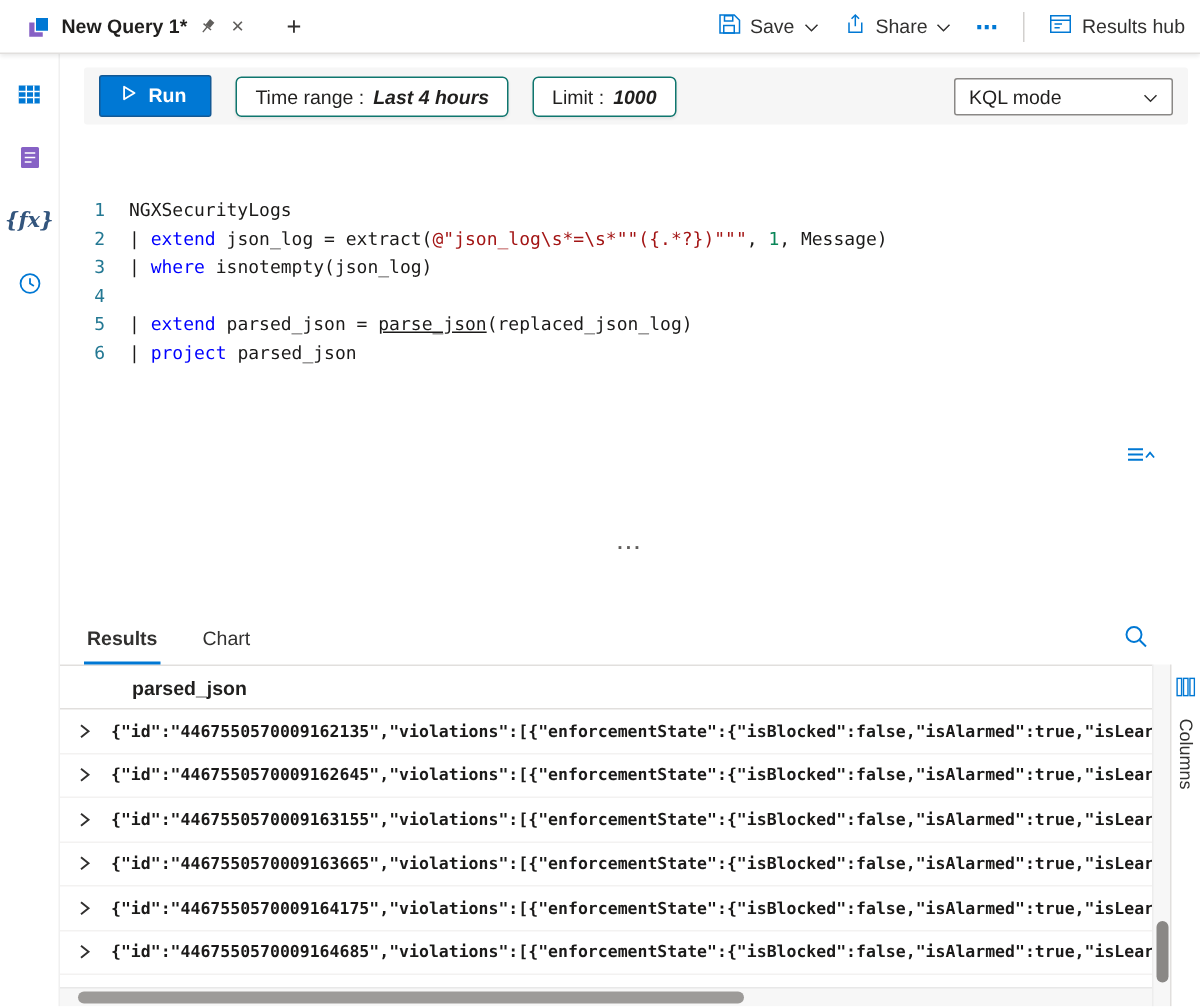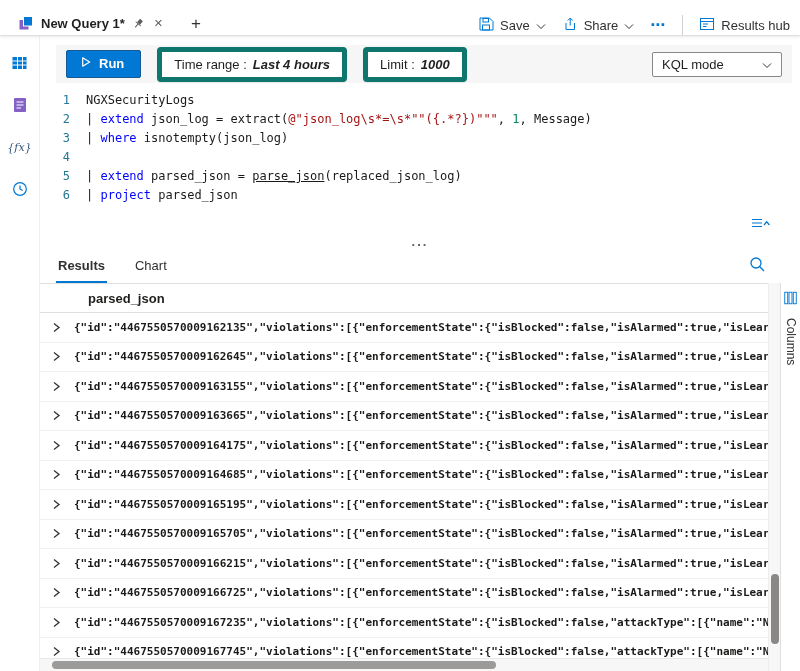--- a/index.html
+++ b/index.html
@@ -1,46 +1,46 @@
 <!DOCTYPE html>
 <html><head>
 <meta charset="utf-8">
 <style>
   * { margin:0; padding:0; box-sizing:border-box; }
   html,body { background:#fff; }
   .app { width:800px; height:671px; font-family:"Liberation Sans","DejaVu Sans",sans-serif; color:#201f1e; background:#fff; overflow:hidden; display:flex; flex-direction:column; }
 
   
-  .topbar { height:36px; flex:0 0 36px; display:flex; align-items:flex-end; justify-content:space-between; padding:0 10px 0 12px; background:#fff; border-bottom:1px solid #e1dfdd; box-shadow:0 1px 3px rgba(0,0,0,.09); position:relative; z-index:3; }
+  .topbar { height:36px; flex:0 0 36px; display:flex; align-items:center; justify-content:space-between; padding:0 10px 0 12px; background:#fff; border-bottom:1px solid #e1dfdd; box-shadow:0 1px 3px rgba(0,0,0,.09); position:relative; z-index:3; }
   .tabs { display:flex; align-items:center; gap:14px; }
   .tab { display:flex; align-items:center; gap:7px; padding:4px 6px; cursor:pointer; }
   .tab-title { font-size:13px; font-weight:700; color:#201f1e; }
   .tab .icon16 { display:flex; }
   .tab-pin, .tab-close { color:#605e5c; display:flex; align-items:center; }
   .tab-close { font-size:11px; padding:0 2px; }
   .new-tab { background:none; border:none; font-size:17px; color:#323130; cursor:pointer; line-height:1; padding:2px 6px; }
   .top-actions { display:flex; align-items:center; gap:16px; font-size:13px; color:#323130; }
   .action { display:flex; align-items:center; gap:6px; cursor:pointer; background:none; border:none; font-size:13px; color:#323130; font-family:inherit; }
   .more-dots { color:#0078d4; font-size:15px; font-weight:700; letter-spacing:1px; cursor:pointer; }
   .vdivider { width:1px; height:20px; background:#d2d0ce; }
 
   
   .body-row { flex:1; display:flex; min-height:0; }
   .leftrail { width:40px; flex:0 0 40px; display:flex; flex-direction:column; align-items:center; padding-top:14px; gap:16px; background:#fff; border-right:1px solid #f0f0f0; }
   .rail-btn { width:28px; height:26px; display:flex; align-items:center; justify-content:center; cursor:pointer; background:none; border:none; }
-  .fx-text { font-size:11px; font-weight:400; color:#33557d; font-family:"DejaVu Serif",serif; font-style:italic; }
-
-  .main { flex:1; display:flex; flex-direction:column; min-width:0; }
+  .fx-text { font-size:14px; font-weight:700; color:#33557d; font-family:"DejaVu Serif",serif; font-style:italic; }
+
+  .main { flex:1; display:flex; flex-direction:column; min-width:0;gap:40px; }
 
   
   .toolbar { margin:9px 8px 0 16px; height:38px; flex:0 0 38px; background:#f6f6f6; border-radius:2px; display:flex; align-items:center; padding:0 10px; gap:16px; }
   .run-btn { display:flex; align-items:center; gap:7px; background:#0078d4; border:1px solid #135995; color:#fff; font-size:13px; font-weight:700; padding:4px 16px 5px 12px; border-radius:2px; cursor:pointer; font-family:inherit; }
-  .pill { display:flex; align-items:center; gap:6px; background:#fff; border:5px solid #0f766e; box-shadow:0 1px 2px rgba(0,0,0,.07); border-radius:4px; padding:5px 12px; font-size:13px; cursor:pointer; }
+  .pill { display:flex; align-items:center; gap:6px; background:#fff; border:1px solid #0f766e; box-shadow:0 1px 2px rgba(0,0,0,.07); border-radius:4px; padding:5px 12px; font-size:13px; cursor:pointer; }
   .pill b { font-weight:700;font-style:italic; }
-  .mode-select { margin-left:auto; width:130px; display:flex; align-items:center; justify-content:space-between; background:#fff; border:1px solid #8a8886; border-radius:2px; padding:4px 9px; font-size:13px; cursor:pointer; }
+  .mode-select { margin-left:auto; width:146px; display:flex; align-items:center; justify-content:space-between; background:#fff; border:1px solid #8a8886; border-radius:2px; padding:4px 9px; font-size:13px; cursor:pointer; }
 
   
   .editor { margin-top:8px; flex:0 0 120px; overflow:hidden; font-family:"DejaVu Sans Mono","Liberation Mono",monospace; font-size:12px; cursor:text; }
   .code-line { display:flex; height:19px; line-height:19px; white-space:pre; }
   .ln { width:46px; flex:0 0 46px; text-align:right; padding-right:16px; color:#237893; }
   .seg-plain { color:#1b1a19; }
   .seg-kw { color:#0000ff; }
   .seg-str { color:#a31515; }
   .seg-num { color:#098658; }
   .seg-fnlink { color:#1b1a19; text-decoration:underline; }

